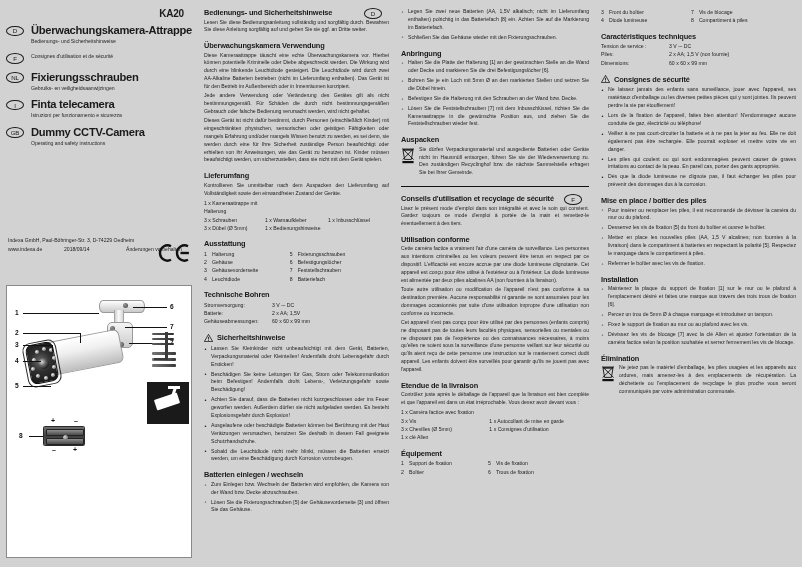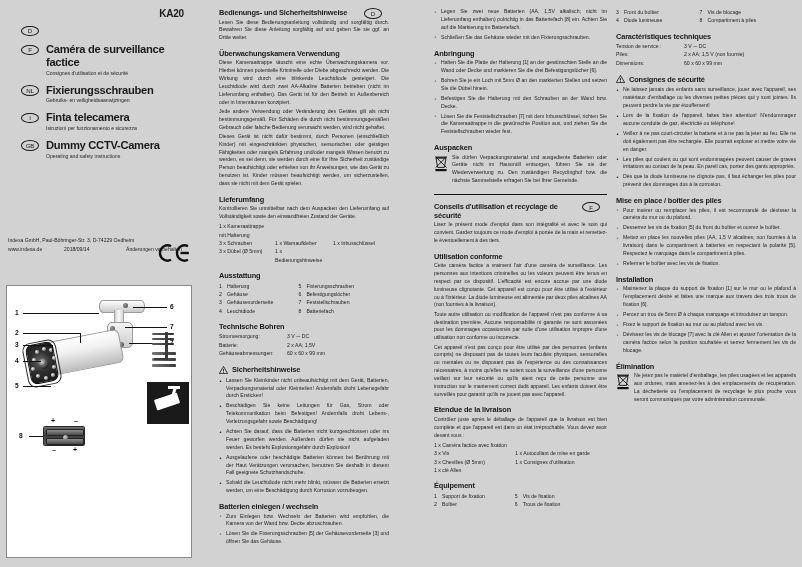--- a/index.html
+++ b/index.html
@@ -7,24 +7,24 @@
   body {
     width: 802px; height: 567px;
     background: #d2d2d2;
     font-family: "Liberation Sans", sans-serif;
     color: #1a1a1a;
     overflow: hidden;
   }
   .page { position: relative; width: 802px; height: 567px; }
 
   
-  .col { position: absolute; top: 0; height: 567px; padding: 8px 6px 4px 21px; }
+  .col { position: absolute; top: 0; height: 567px; padding: 8px 6px 4px 6px; }
   .col-1 { left: 0;   width: 198px; }
   .col-2 { left: 198px; width: 197px; }
-  .col-3 { left: 413px; width: 200px; }
+  .col-3 { left: 395px; width: 200px; }
   .col-4 { left: 595px; width: 207px; }
 
   
   .h-title {
     font-weight: bold;
     font-size: 11.2px;
     letter-spacing: -0.3px;
     line-height: 1.15;
     margin: 0;
   }
@@ -243,26 +243,29 @@
 <body>
 
 <div class="page">
 
   <div class="col col-1">
     <div class="hdr-wrap">
       <div class="model-code">KA20</div>
 
       <div class="lang-row">
         <div class="flag">D</div>
+        <div class="lang-text">
+          <div class="h-title">Überwachungskamera-Attrappe</div>
+          <div class="h-sub">Bedienungs- und Sicherheitshinweise</div>
+        </div>
       </div>
 
       <div class="lang-row">
         <div class="flag">F</div>
         <div class="lang-text">
-          <div class="h-title">Caméra de surveillance factice</div>
           <div class="h-sub">Consignes d'utilisation et de sécurité</div>
         </div>
       </div>
 
       <div class="lang-row">
         <div class="flag">NL</div>
         <div class="lang-text">
           <div class="h-title">Fixierungsschrauben</div>
           <div class="h-sub">Gebruiks- en veiligheidsaanwijzingen</div>
         </div>

